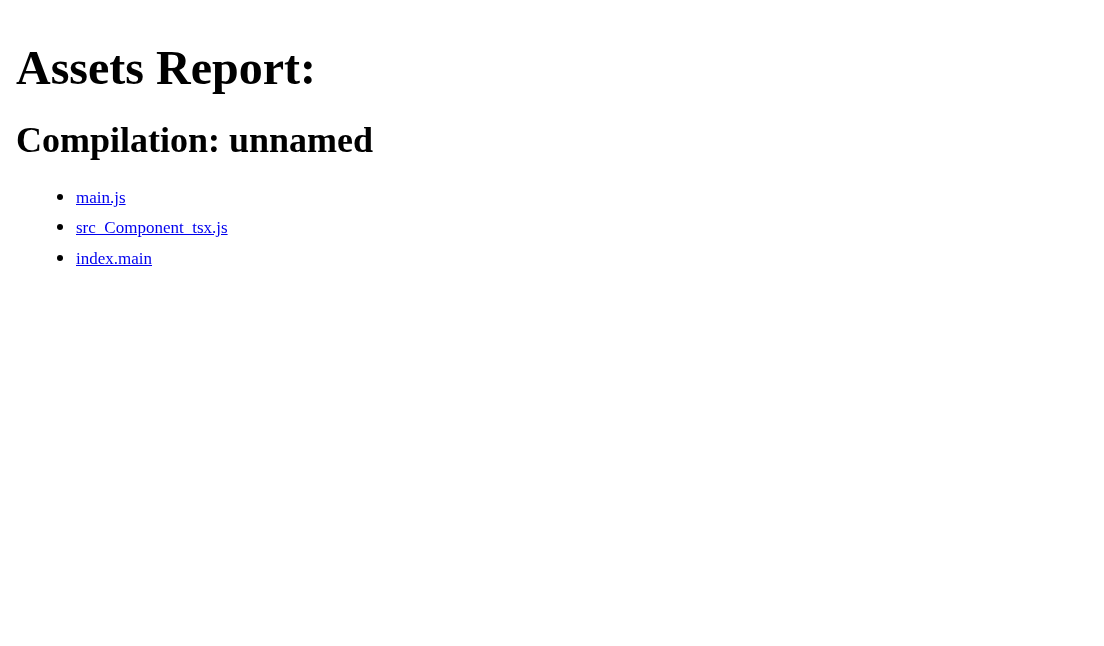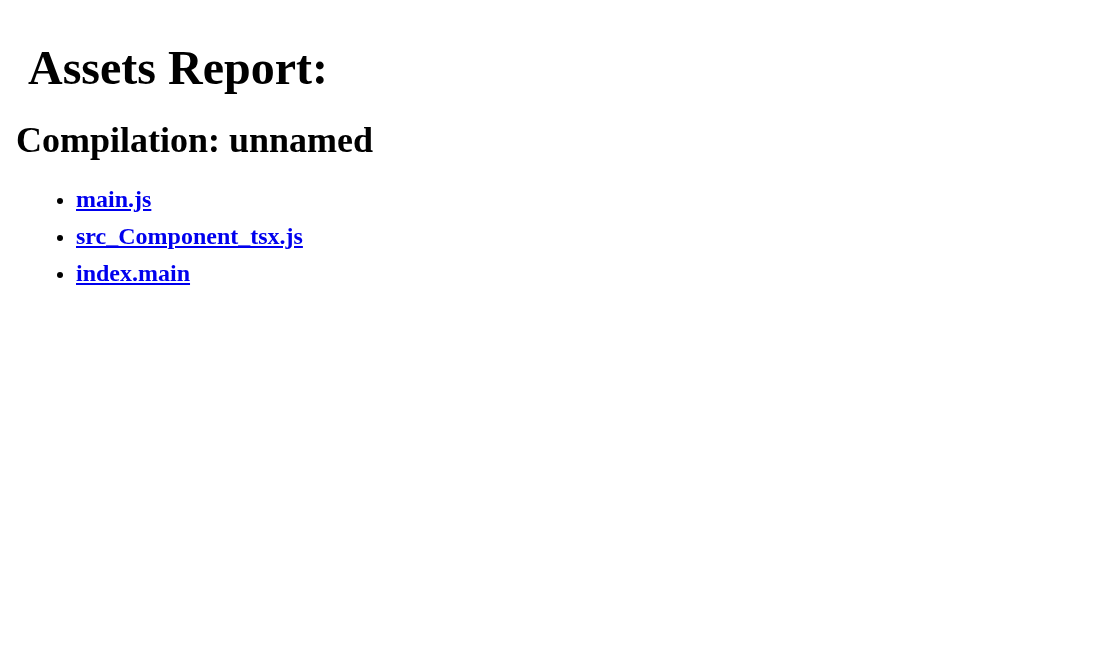--- a/index.html
+++ b/index.html
@@ -5,34 +5,34 @@
     body {
       font-family: "Times New Roman", Times, serif;
       margin: 8px;
       padding: 0;
       background: #ffffff;
       color: #000000;
     }
     h1 {
       font-size: 48px;
       font-weight: bold;
-      margin: 32px 0 24px 20px;
+      margin: 32px 0 24px 8px;
     }
     h2 {
       font-size: 36px;
       font-weight: bold;
       margin: 24px 0 20px 8px;
     }
     ul {
       margin: 0 0 0 8px;
       padding-left: 60px;
     }
     li {
-      font-size: 24px;
-      font-weight: bold;
+      font-size: 17px;
+      font-weight: normal;
       line-height: 1.55;
       list-style-type: disc;
     }
     li::marker {
       font-size: 20px;
     }
     a {
       color: #0000EE;
       text-decoration: underline;
     }

